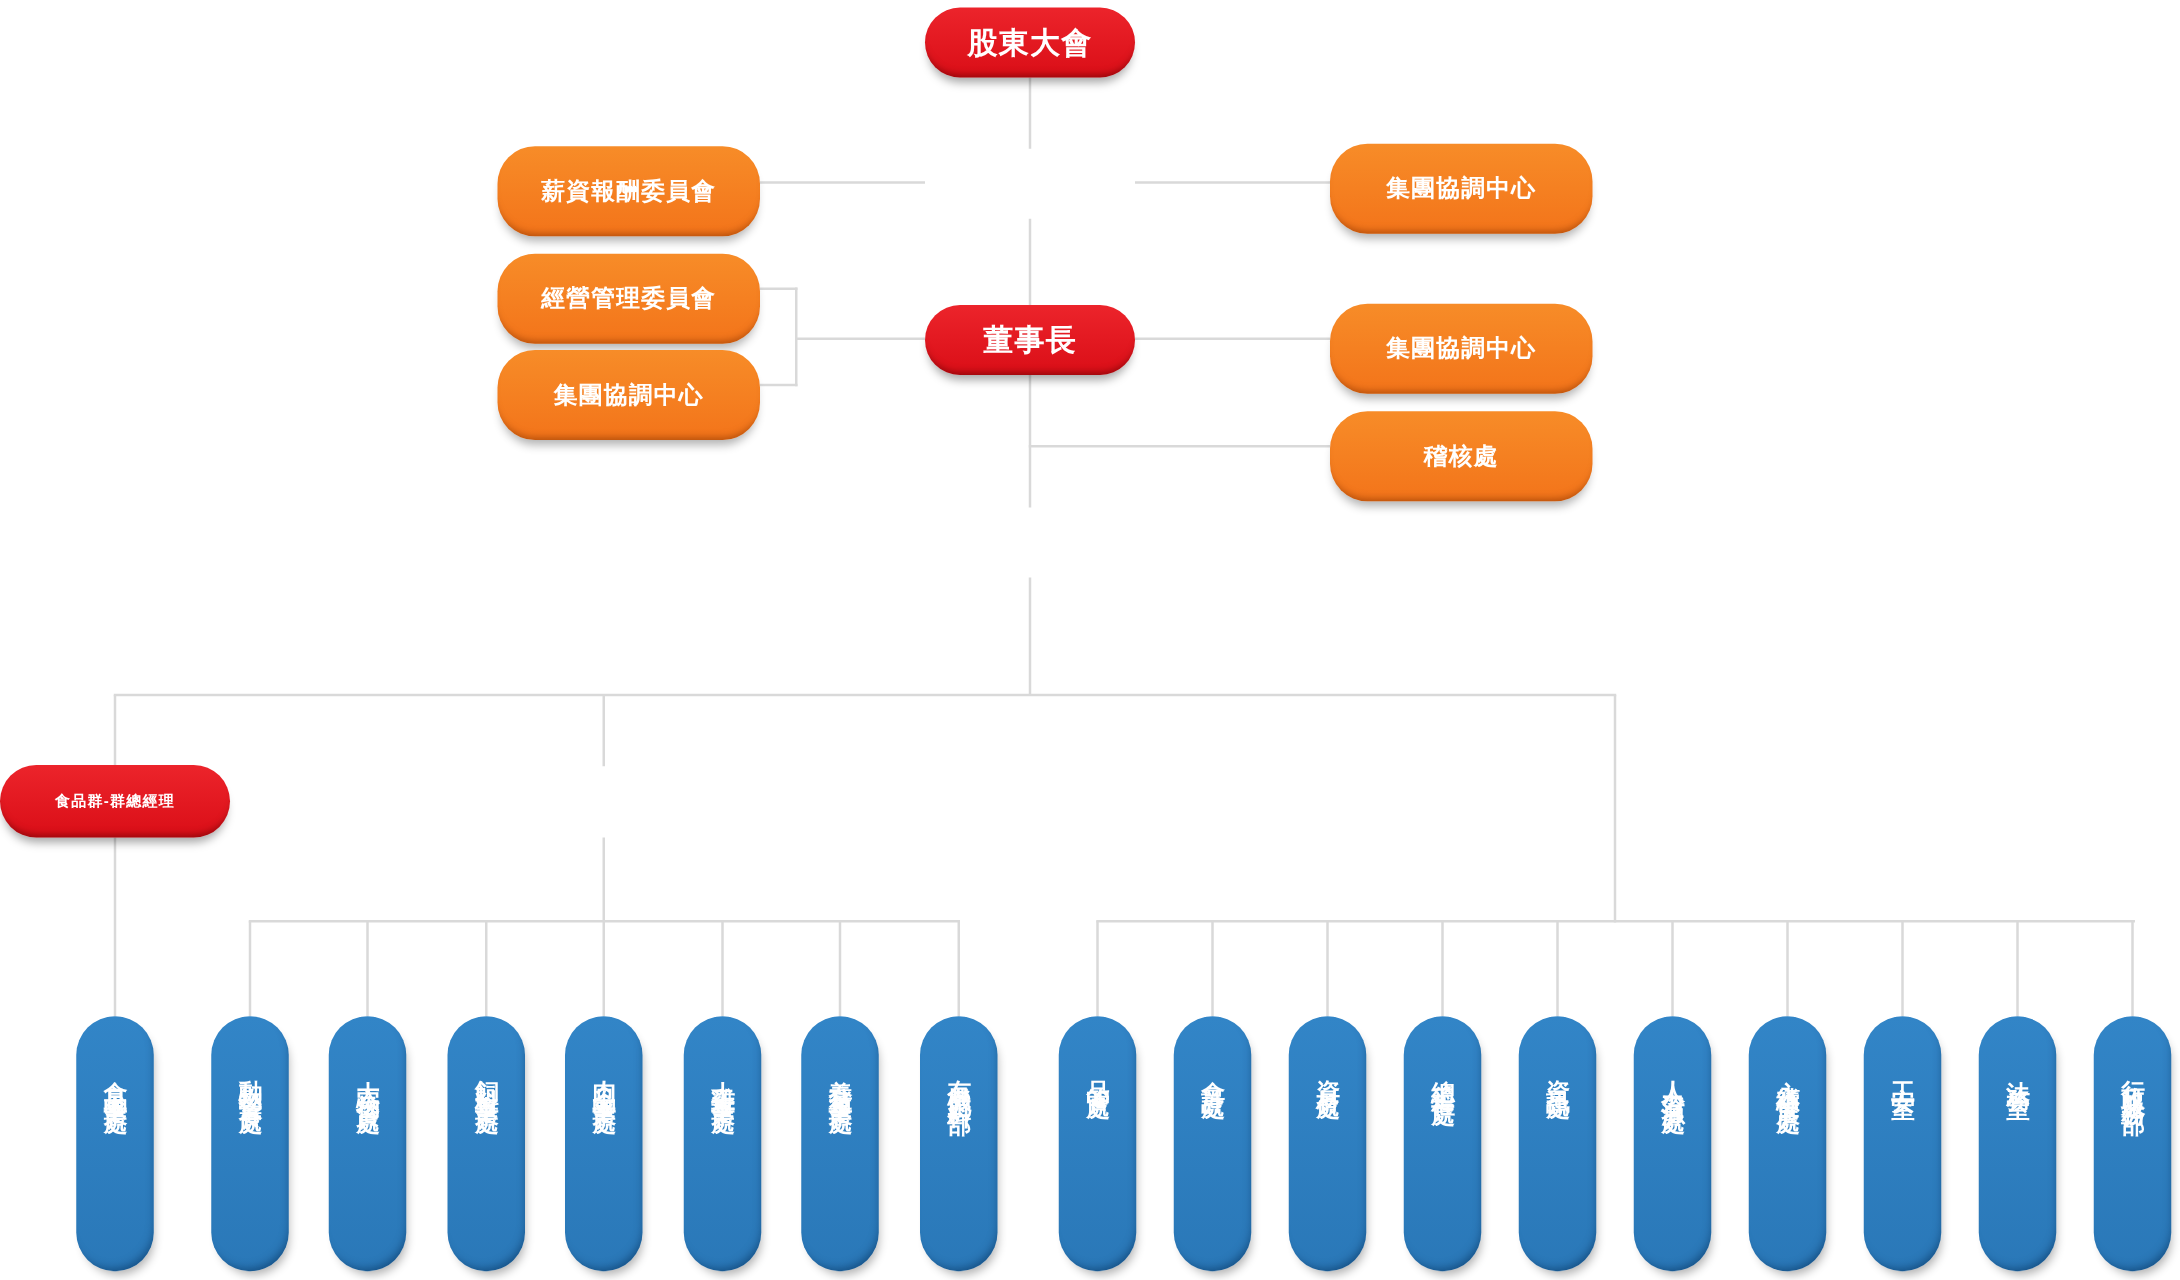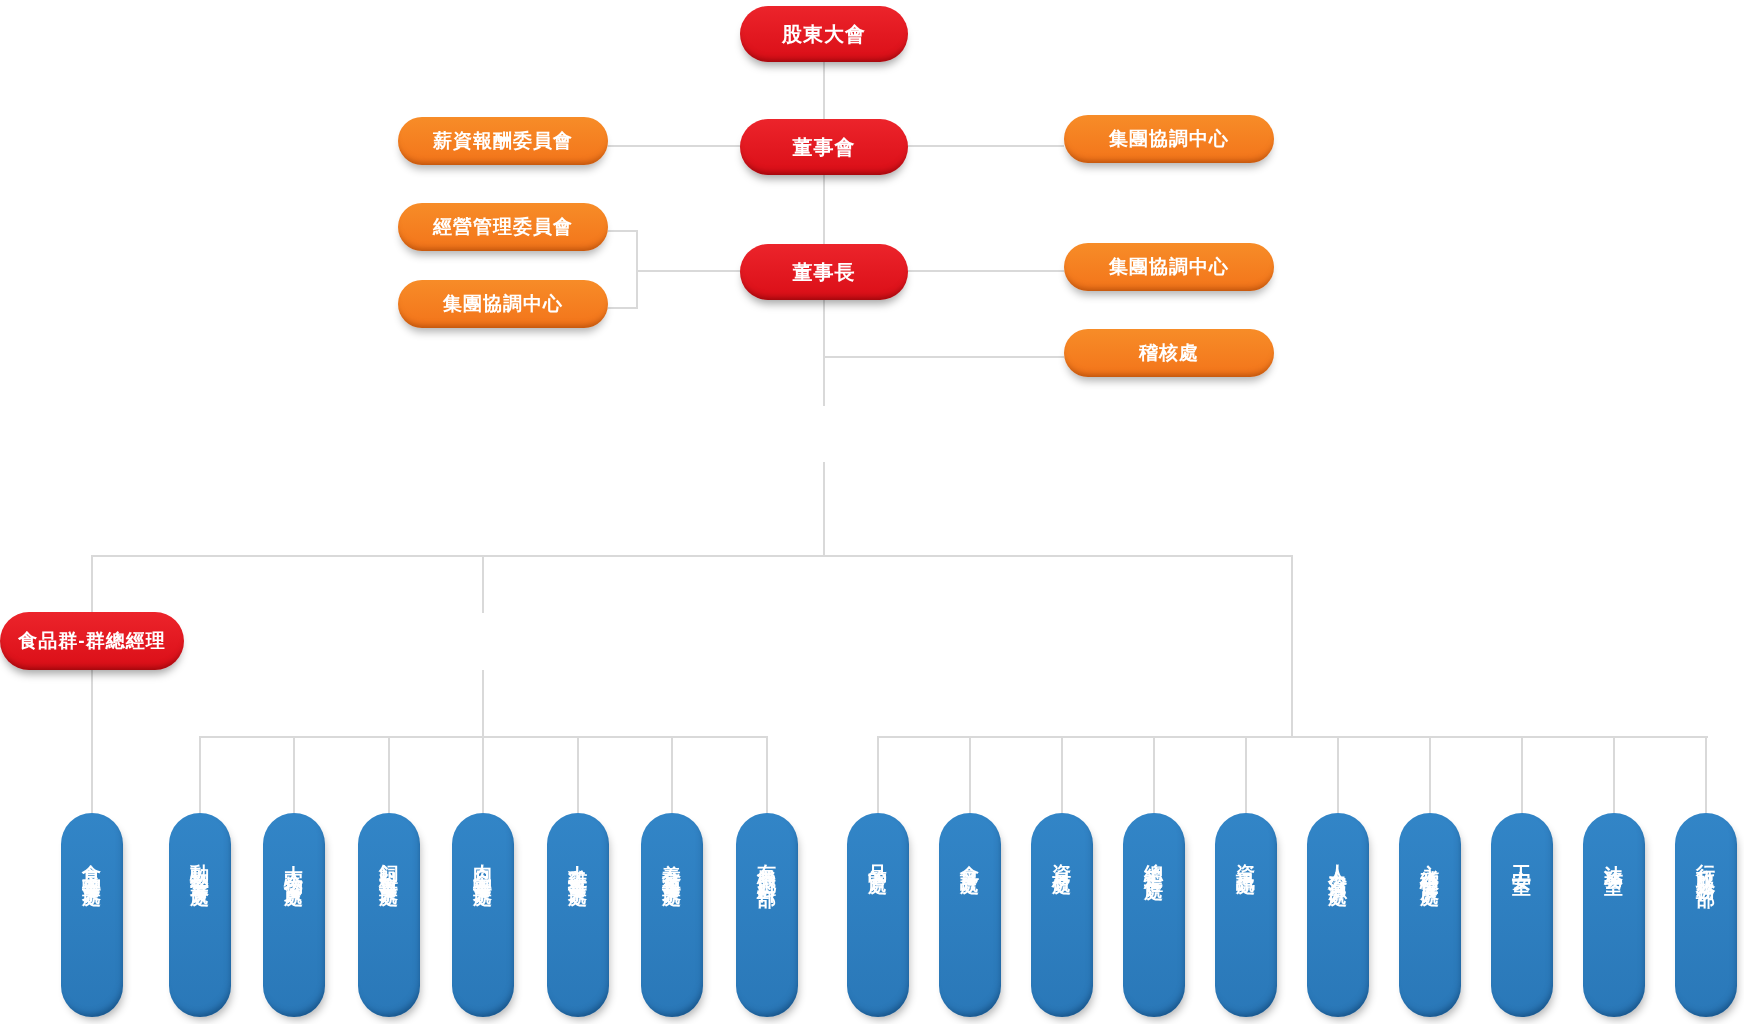--- a/index.html
+++ b/index.html
@@ -9,31 +9,31 @@
   }
   .ln{position:absolute;background:#d9d9d9;}
   .ln.h{height:2px;}
   .ln.v{width:2px;}
   .pill{
     position:absolute;display:flex;align-items:center;justify-content:center;
     color:#fff;font-weight:700;text-align:center;white-space:nowrap;
     border-radius:30px;letter-spacing:1px;
   }
   .pill.red{
-    width:168px;height:56px;font-size:20px;
+    width:168px;height:56px;font-size:24px;
     background:linear-gradient(180deg,#ec242b 0%,#da0e17 100%);
     box-shadow:0 7px 8px -3px rgba(0,0,0,.35), inset 0 -6px 6px -4px rgba(90,0,0,.55);
   }
   .pill.redwide{
-    width:184px;height:58px;font-size:19px;border-radius:29px;
+    width:184px;height:58px;font-size:12px;border-radius:29px;
     background:linear-gradient(180deg,#ec242b 0%,#da0e17 100%);
     box-shadow:0 7px 8px -3px rgba(0,0,0,.35), inset 0 -6px 6px -4px rgba(90,0,0,.55);
   }
   .pill.orange{
-    width:210px;height:48px;font-size:19px;
+    width:210px;height:72px;font-size:19px;
     background:linear-gradient(180deg,#f78c28 0%,#f3741a 100%);
     box-shadow:0 7px 8px -3px rgba(0,0,0,.3), inset 0 -6px 6px -4px rgba(140,55,0,.6);
   }
   .pill.blue{
     width:62px;height:204px;border-radius:31px;top:813px;
     align-items:flex-start;padding-top:36px;box-sizing:border-box;
     background:linear-gradient(180deg,#3285c7 0%,#2a78b8 100%);
     box-shadow:3px 6px 8px -3px rgba(0,0,0,.3), inset -3px -6px 7px -4px rgba(0,40,80,.5);
   }
   .vlabel{
@@ -81,23 +81,20 @@
     <div class="ln v" style="left:1245px;top:737px;height:76px"></div>
     <div class="ln v" style="left:1337px;top:737px;height:76px"></div>
     <div class="ln v" style="left:1429px;top:737px;height:76px"></div>
     <div class="ln v" style="left:1521px;top:737px;height:76px"></div>
     <div class="ln v" style="left:1613px;top:737px;height:76px"></div>
     <div class="ln v" style="left:1705px;top:737px;height:76px"></div>
   </div>
 
   <div class="pill red" style="left:740px;top:6px">
       <span>股東大會</span>
-    </div>
-  <div class="pill red" style="left:740px;top:119px">
-      <span>董事會</span>
     </div>
   <div class="pill red" style="left:740px;top:244px">
       <span>董事長</span>
     </div>
 
   <div class="pill orange" style="left:398px;top:117px">
       <span>薪資報酬委員會</span>
     </div>
   <div class="pill orange" style="left:1064px;top:115px">
       <span>集團協調中心</span>

